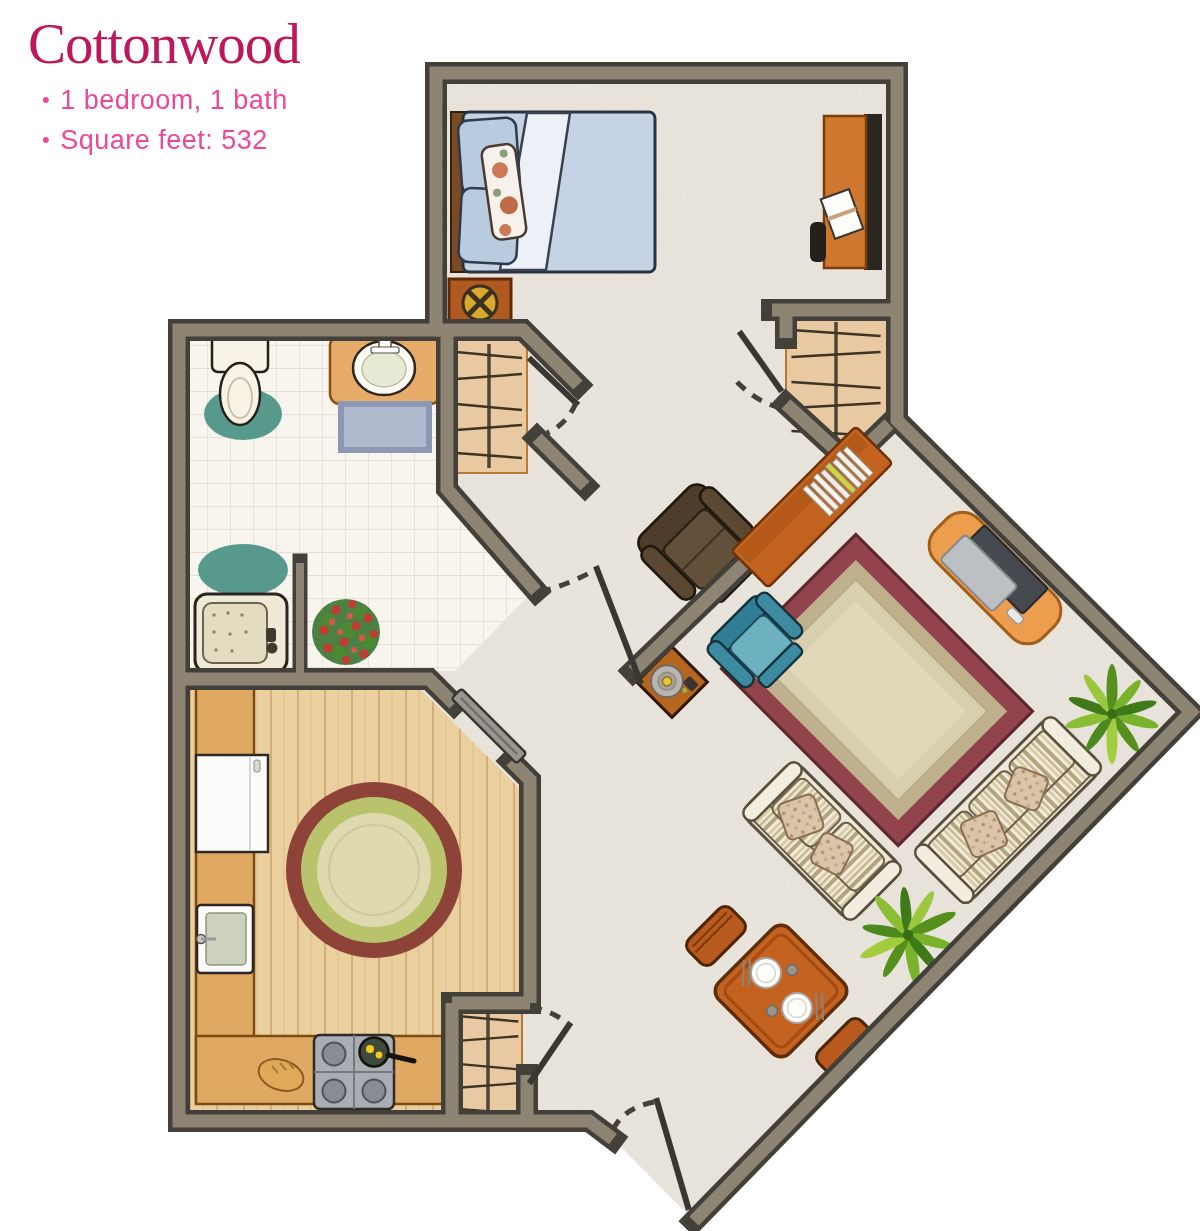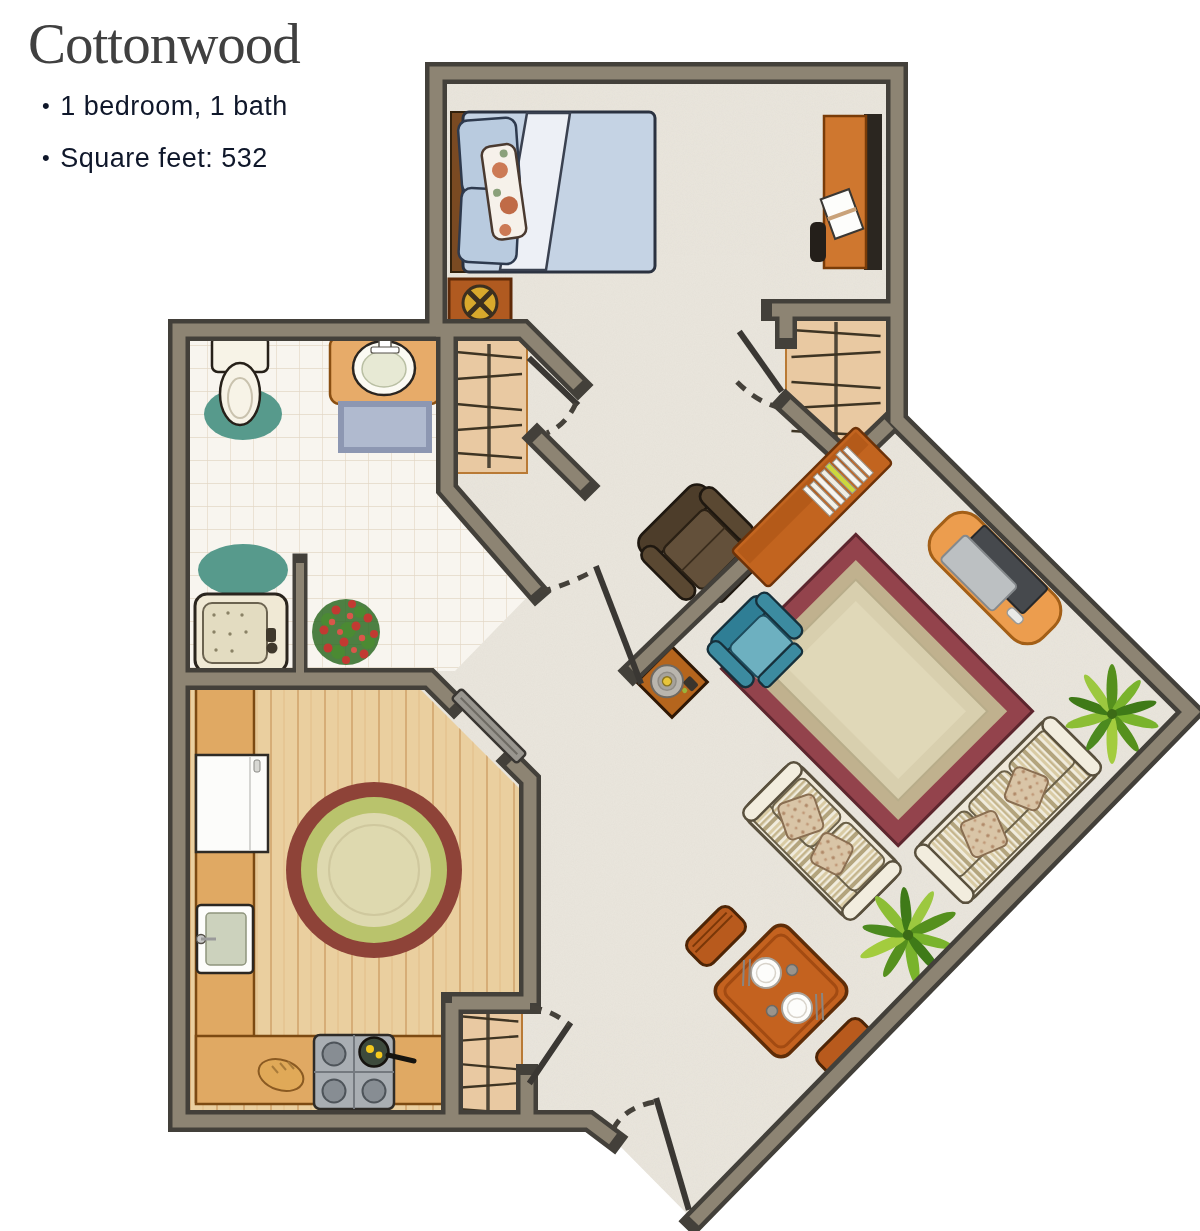--- a/index.html
+++ b/index.html
@@ -1,22 +1,22 @@
 <!DOCTYPE html>
 <html><head>
 <meta charset="utf-8">
 <title>Cottonwood</title>
 <style>
   html,body{margin:0;padding:0;background:#ffffff;}
   body{width:1200px;height:1231px;position:relative;font-family:"Liberation Sans",sans-serif;}
   .plan-header{position:absolute;left:28px;top:14px;z-index:5;}
   .plan-title{font-family:"Liberation Serif","DejaVu Serif",serif;font-size:57px;line-height:60px;
-    color:#404040;letter-spacing:-1px;margin:0;font-weight:400;}
+    color:#be185d;letter-spacing:-1px;margin:0;font-weight:400;}
   .plan-details{margin:6px 0 0 14px;}
-  .detail-row{font-size:27px;line-height:52px;color:#0f172a;letter-spacing:0.5px;}
+  .detail-row{font-size:27px;line-height:40px;color:#ec4899;letter-spacing:0.5px;}
   .bullet{display:inline-block;margin-right:10px;font-size:22px;vertical-align:2px;}
   svg{position:absolute;left:0;top:0;}
 </style>
 </head>
 <body>
 
 <div class="plan-header">
   <h1 class="plan-title">Cottonwood</h1>
   <div class="plan-details">
     <div class="detail-row"><span class="bullet">•</span><span>1 bedroom, 1 bath</span></div>

